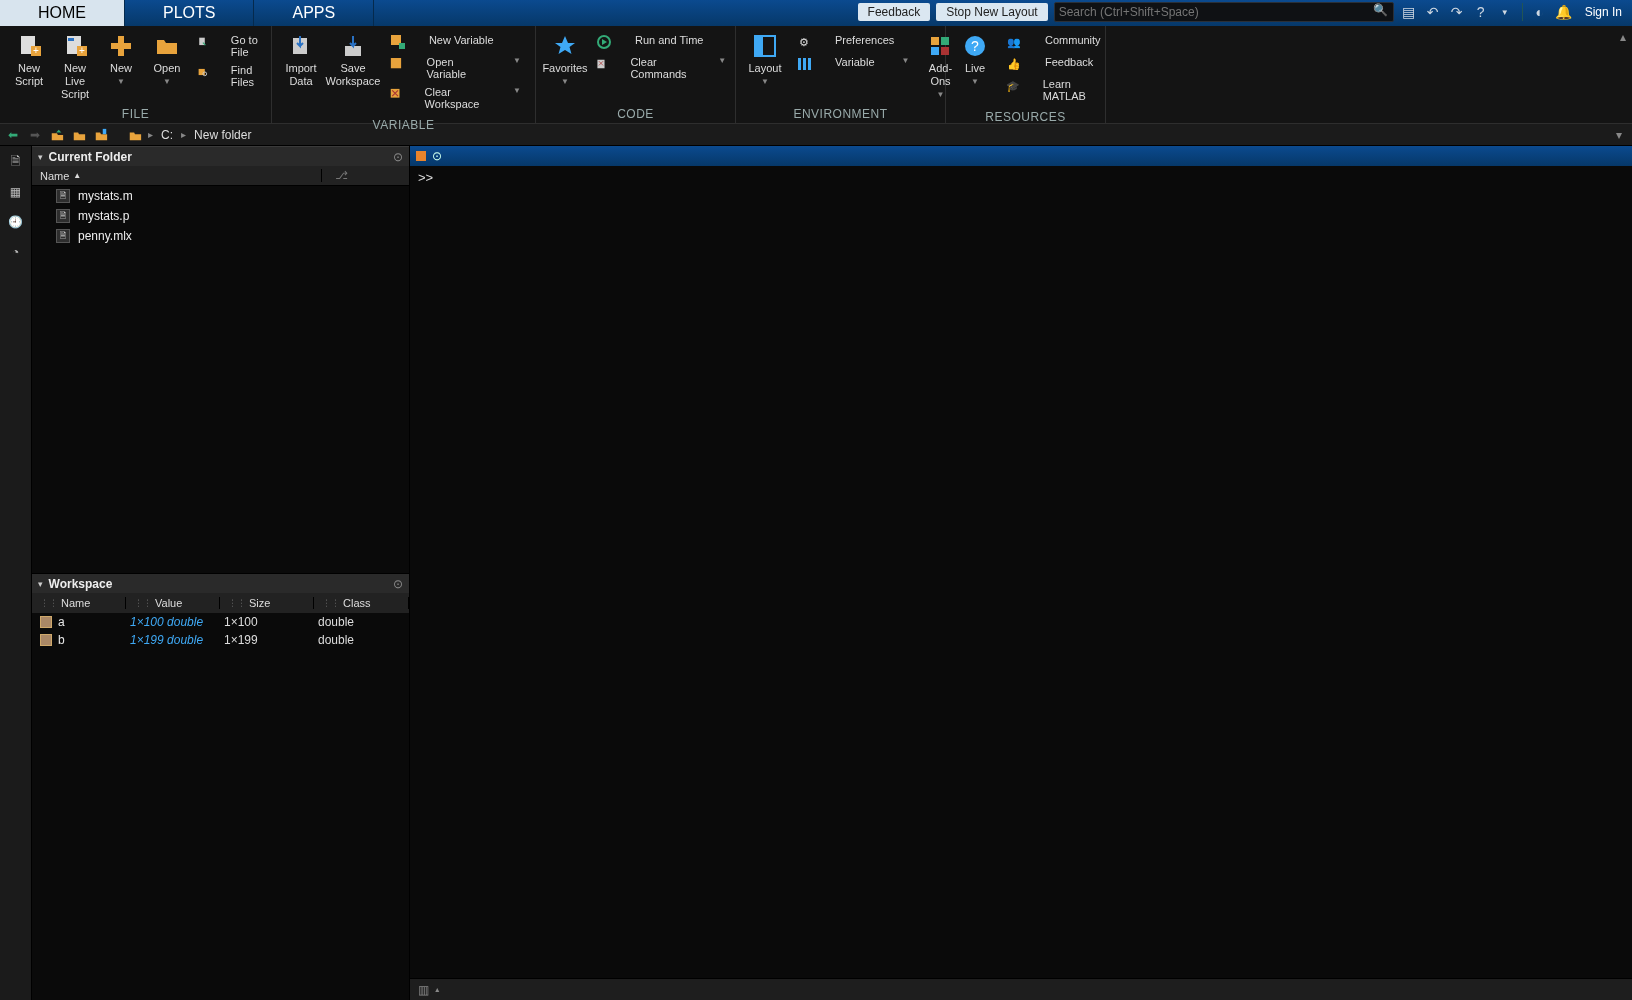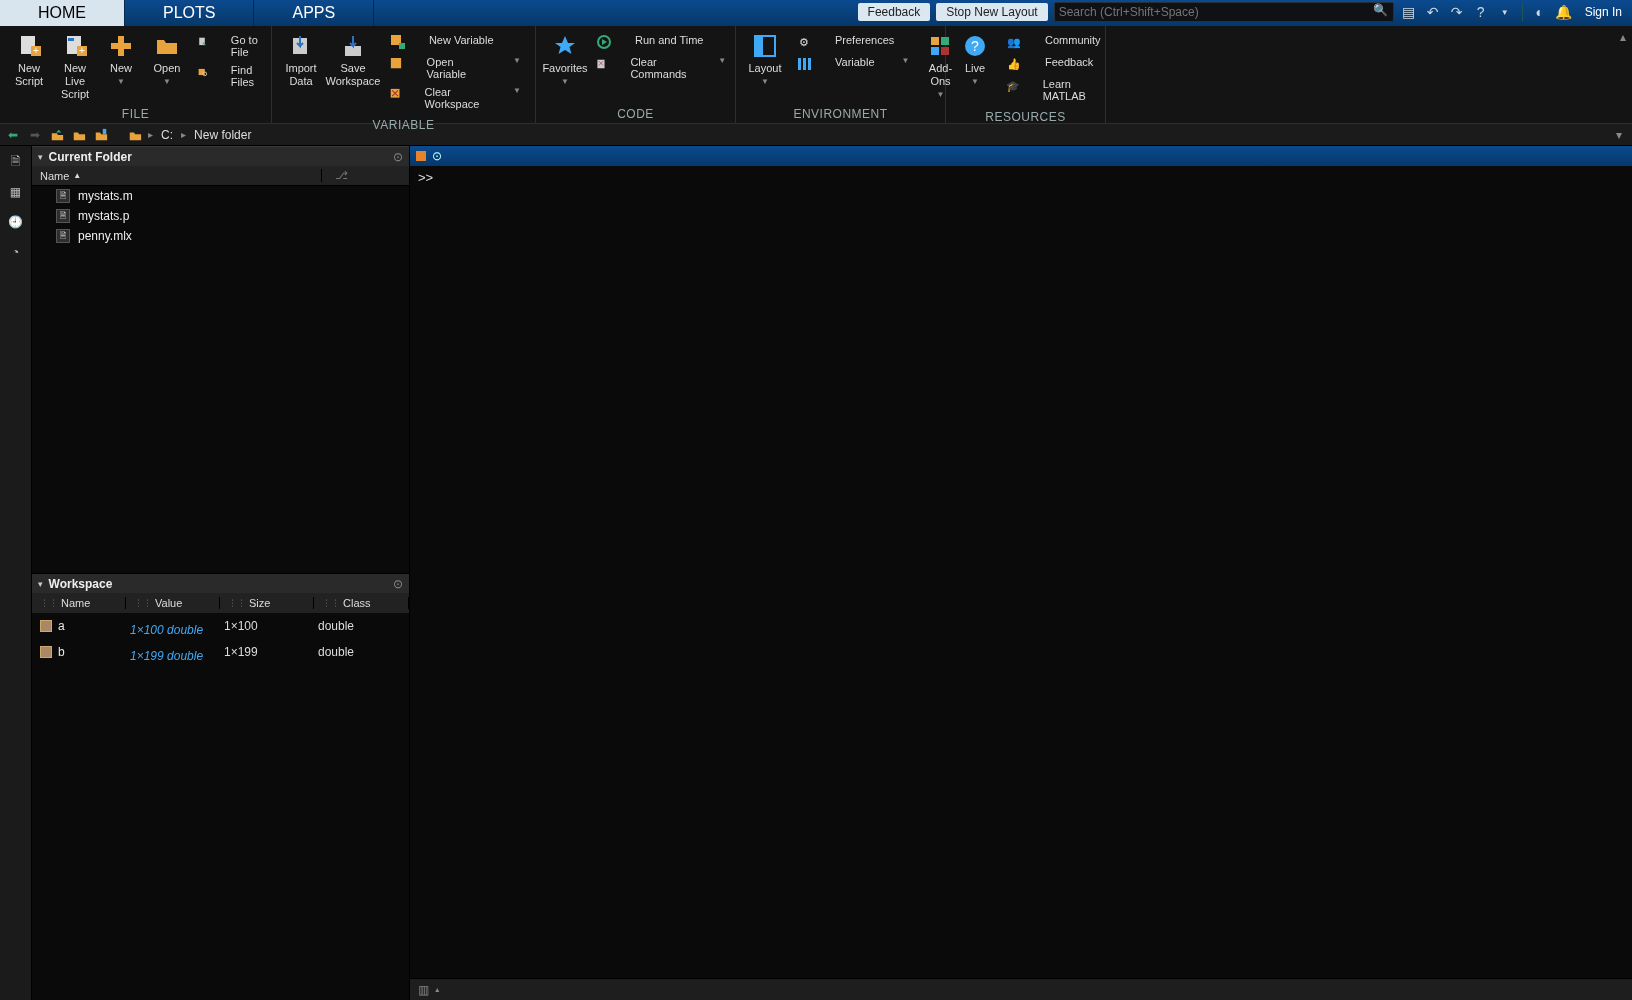--- a/index.html
+++ b/index.html
@@ -61,21 +61,21 @@
 .file-row .fic { width:14px; height:14px; background:#2e2e2e; border:1px solid #555; display:flex; align-items:center; justify-content:center; font-size:8px; }
 
 .workspace-head { border-top:1px solid #000; }
 .ws-cols { height:20px; background:#222; display:flex; align-items:center; font-size:11px; color:#ddd; }
 .ws-cols .c { padding:0 8px; border-right:1px solid #000; display:flex; align-items:center; gap:3px; }
 .ws-cols .c .grip { color:#666; font-size:9px; }
 .c-name{width:94px;} .c-value{width:94px;} .c-size{width:94px;} .c-class{flex:1;}
 .ws-body { flex:1; overflow:auto; }
 .ws-row { display:flex; align-items:center; font-size:12px; padding:2px 0; }
 .ws-row .c-name{padding-left:8px;display:flex;align-items:center;gap:6px;}
-.ws-row .c-value{color:#3fa9f5; font-style:italic; padding-left:4px;margin-top:8px;}
+.ws-row .c-value{color:#3fa9f5; font-style:italic; padding-left:4px;}
 .ws-row .c-size{padding-left:4px;color:#ddd;}
 .ws-row .c-class{padding-left:4px;color:#ddd;}
 .varic { width:12px; height:12px; background:#a86; border:1px solid #cfa96b; }
 
 .cmdcol { flex:1; display:flex; flex-direction:column; background:#0a0a0a; }
 .cmd-head { height:20px; background:linear-gradient(#0b4a8f,#063869); display:flex; align-items:center; padding:0 6px; gap:6px; color:#fff; font-size:12px; }
 .cmd-head .sq { width:10px; height:10px; background:#e8832b; }
 .cmd-head .ttl { flex:1; font-weight:bold; }
 .cmd-head .gear { color:#cfe; cursor:pointer; }
 .cmd-body { flex:1; padding:4px 8px; font-family:Consolas,monospace; font-size:13px; color:#ddd; }

